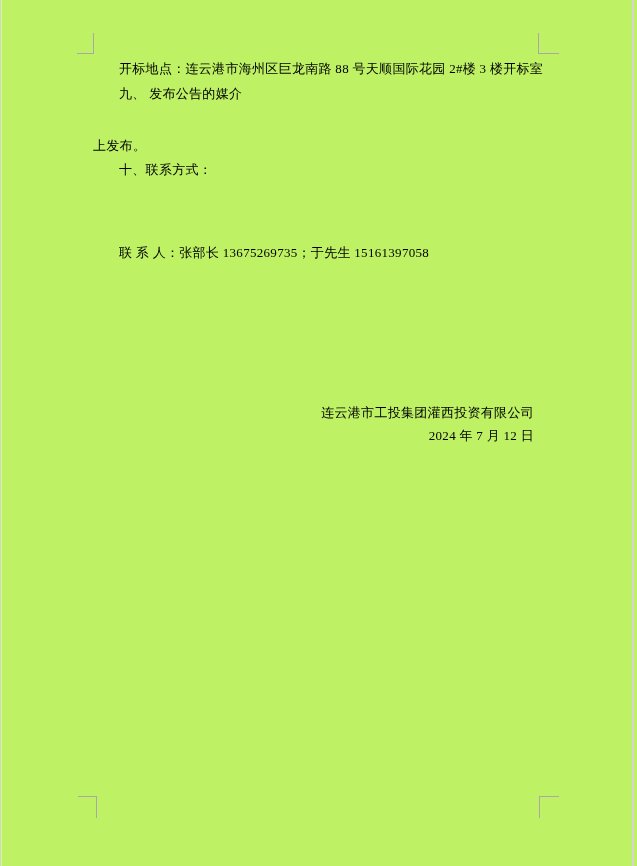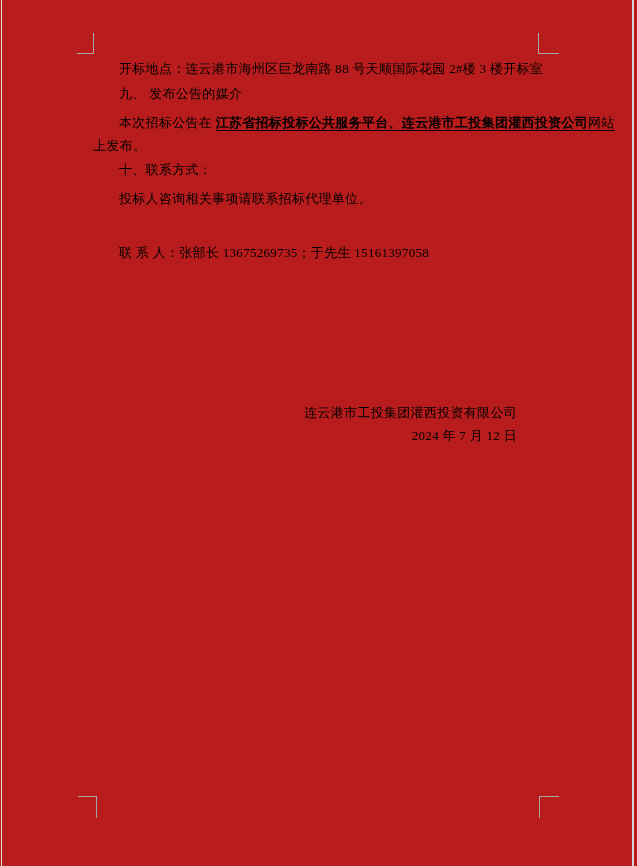--- a/index.html
+++ b/index.html
@@ -4,21 +4,21 @@
 <style>
   html, body {
     margin: 0;
     padding: 0;
     background: #ffffff;
   }
   #page {
     position: relative;
     width: 637px;
     height: 866px;
-    background: #b91c1c;
+    background: #bef264;
     overflow: hidden;
     font-family: "Liberation Serif", "DejaVu Serif", serif;
     color: #000000;
   }
   .page-edge {
     position: absolute;
     top: 0;
     bottom: 0;
     width: 2px;
     background: #d4d4d4;
@@ -40,21 +40,21 @@
   .line {
     position: absolute;
     white-space: pre;
     font-size: 13px;
     line-height: 15px;
     letter-spacing: 0.3px;
   }
   .indent { left: 119px; }
   .flush  { left: 93px; }
   .sig {
-    right: 120px;
+    right: 103px;
     text-align: right;
   }
   .bold-underline {
     font-weight: bold;
     text-decoration: underline;
     text-underline-offset: 3px;
   }
   .underline {
     text-decoration: underline;
     text-underline-offset: 3px;
@@ -70,27 +70,25 @@
 
   <div class="mark tl"></div>
   <div class="mark tr"></div>
   <div class="mark bl"></div>
   <div class="mark br"></div>
 
   <div class="line indent" style="top:61px">开标地点：连云港市海州区巨龙南路 88 号天顺国际花园 2#楼 3 楼开标室</div>
 
   <div class="line indent" style="top:86px">九、 发布公告的媒介</div>
 
-  <div class="line indent" style="top:115px"><span>本次招标公告在 </span><span class="bold-underline">江苏省招标投标公共服务平台、连云港市工投集团灌西投资公司</span><span class="underline">网站</span></div>
 
   <div class="line flush" style="top:138px">上发布。</div>
 
   <div class="line indent" style="top:162px">十、联系方式：</div>
 
-  <div class="line indent" style="top:191px">投标人咨询相关事项请联系招标代理单位。</div>
 
 
   <div class="line indent" style="top:245px">联 系 人：张部长 13675269735；于先生 15161397058</div>
 
 
 
 
   <div class="line sig" style="top:405px">连云港市工投集团灌西投资有限公司</div>
 
   <div class="line sig" style="top:428px">2024 年 7 月 12 日</div>

